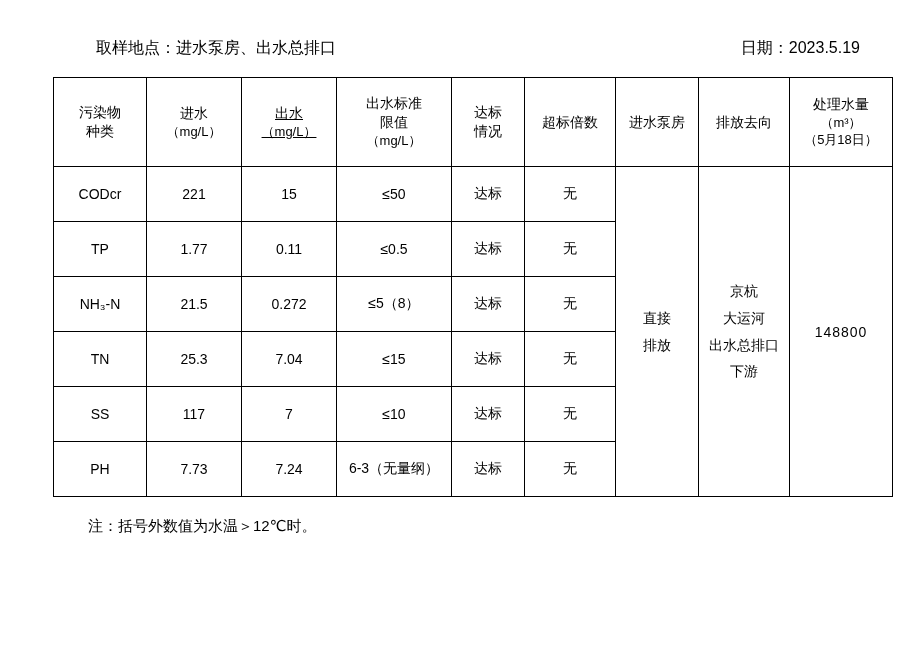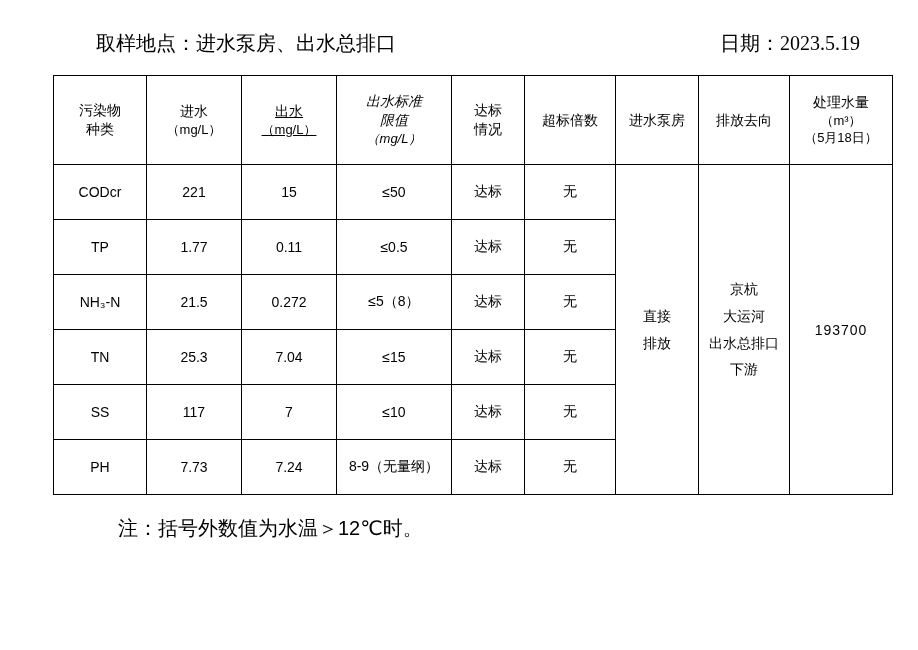--- a/index.html
+++ b/index.html
@@ -24,34 +24,33 @@
   }
   .doc-title {
     text-align: center;
     font-size: 25px;
     font-weight: bold;
     letter-spacing: 1px;
     margin-top: 42px;
     font-family: "Liberation Sans", "DejaVu Sans", sans-serif;
   }
   .meta-row {
-    margin-top: 30px;
+    margin-top: 38px;
     padding: 0 58px 0 96px;
     display: flex;
     justify-content: space-between;
     align-items: flex-end;
-    font-size: 20px;
+    font-size: 16px;
     font-family: "Liberation Sans", "DejaVu Sans", sans-serif;
   }
   .meta-left {
     white-space: nowrap;
   }
   .meta-right {
     white-space: nowrap;
-    font-family: Liberation Serif, serif;
   }
   .table-wrap {
     margin: 18px auto 0 auto;
     width: 812px;
   }
   table.report {
     border-collapse: collapse;
     width: 812px;
     table-layout: fixed;
   }
@@ -85,28 +84,28 @@
   .vert-cell {
     line-height: 1.9;
     font-size: 15px;
   }
   .bigval {
     font-size: 21px;
     letter-spacing: 1px;
   }
   .note {
     margin-top: 20px;
-    padding-left: 118px;
-    font-size: 20px;
+    padding-left: 88px;
+    font-size: 15px;
     font-family: "Liberation Sans", "DejaVu Sans", sans-serif;
   }
   .col-1 { width: 90px; }
   .col-2 { width: 92px; }
   .col-3 { width: 92px; text-decoration: underline; }
-  .col-4 { width: 112px; font-style: italic; }
+  .col-4 { width: 112px; }
   .col-5 { width: 70px; }
   .col-6 { width: 88px; }
   .col-7 { width: 80px; }
   .col-8 { width: 88px; }
   .col-9 { width: 100px; }
 </style>
 </head>
 <body>
 
 <div class="page">
@@ -169,21 +168,21 @@
           <td class="vert-cell" rowspan="6">
             <span class="hdr-line">直接</span>
             <span class="hdr-line">排放</span>
           </td>
           <td class="vert-cell" rowspan="6">
             <span class="hdr-line">京杭</span>
             <span class="hdr-line">大运河</span>
             <span class="hdr-line">出水总排口</span>
             <span class="hdr-line">下游</span>
           </td>
-          <td class="bigval" rowspan="6">193700</td>
+          <td class="bigval" rowspan="6">148800</td>
         </tr>
         <tr>
           <td>TP</td>
           <td>1.77</td>
           <td>0.11</td>
           <td>≤0.5</td>
           <td>达标</td>
           <td>无</td>
         </tr>
         <tr>
@@ -207,21 +206,21 @@
           <td>117</td>
           <td>7</td>
           <td>≤10</td>
           <td>达标</td>
           <td>无</td>
         </tr>
         <tr>
           <td>PH</td>
           <td>7.73</td>
           <td>7.24</td>
-          <td class="small-lim">8-9（无量纲）</td>
+          <td class="small-lim">6-3（无量纲）</td>
           <td>达标</td>
           <td>无</td>
         </tr>
       </tbody>
     </table>
   </div>
 
   <div class="note">注：括号外数值为水温＞12℃时。</div>
 
 </div>

